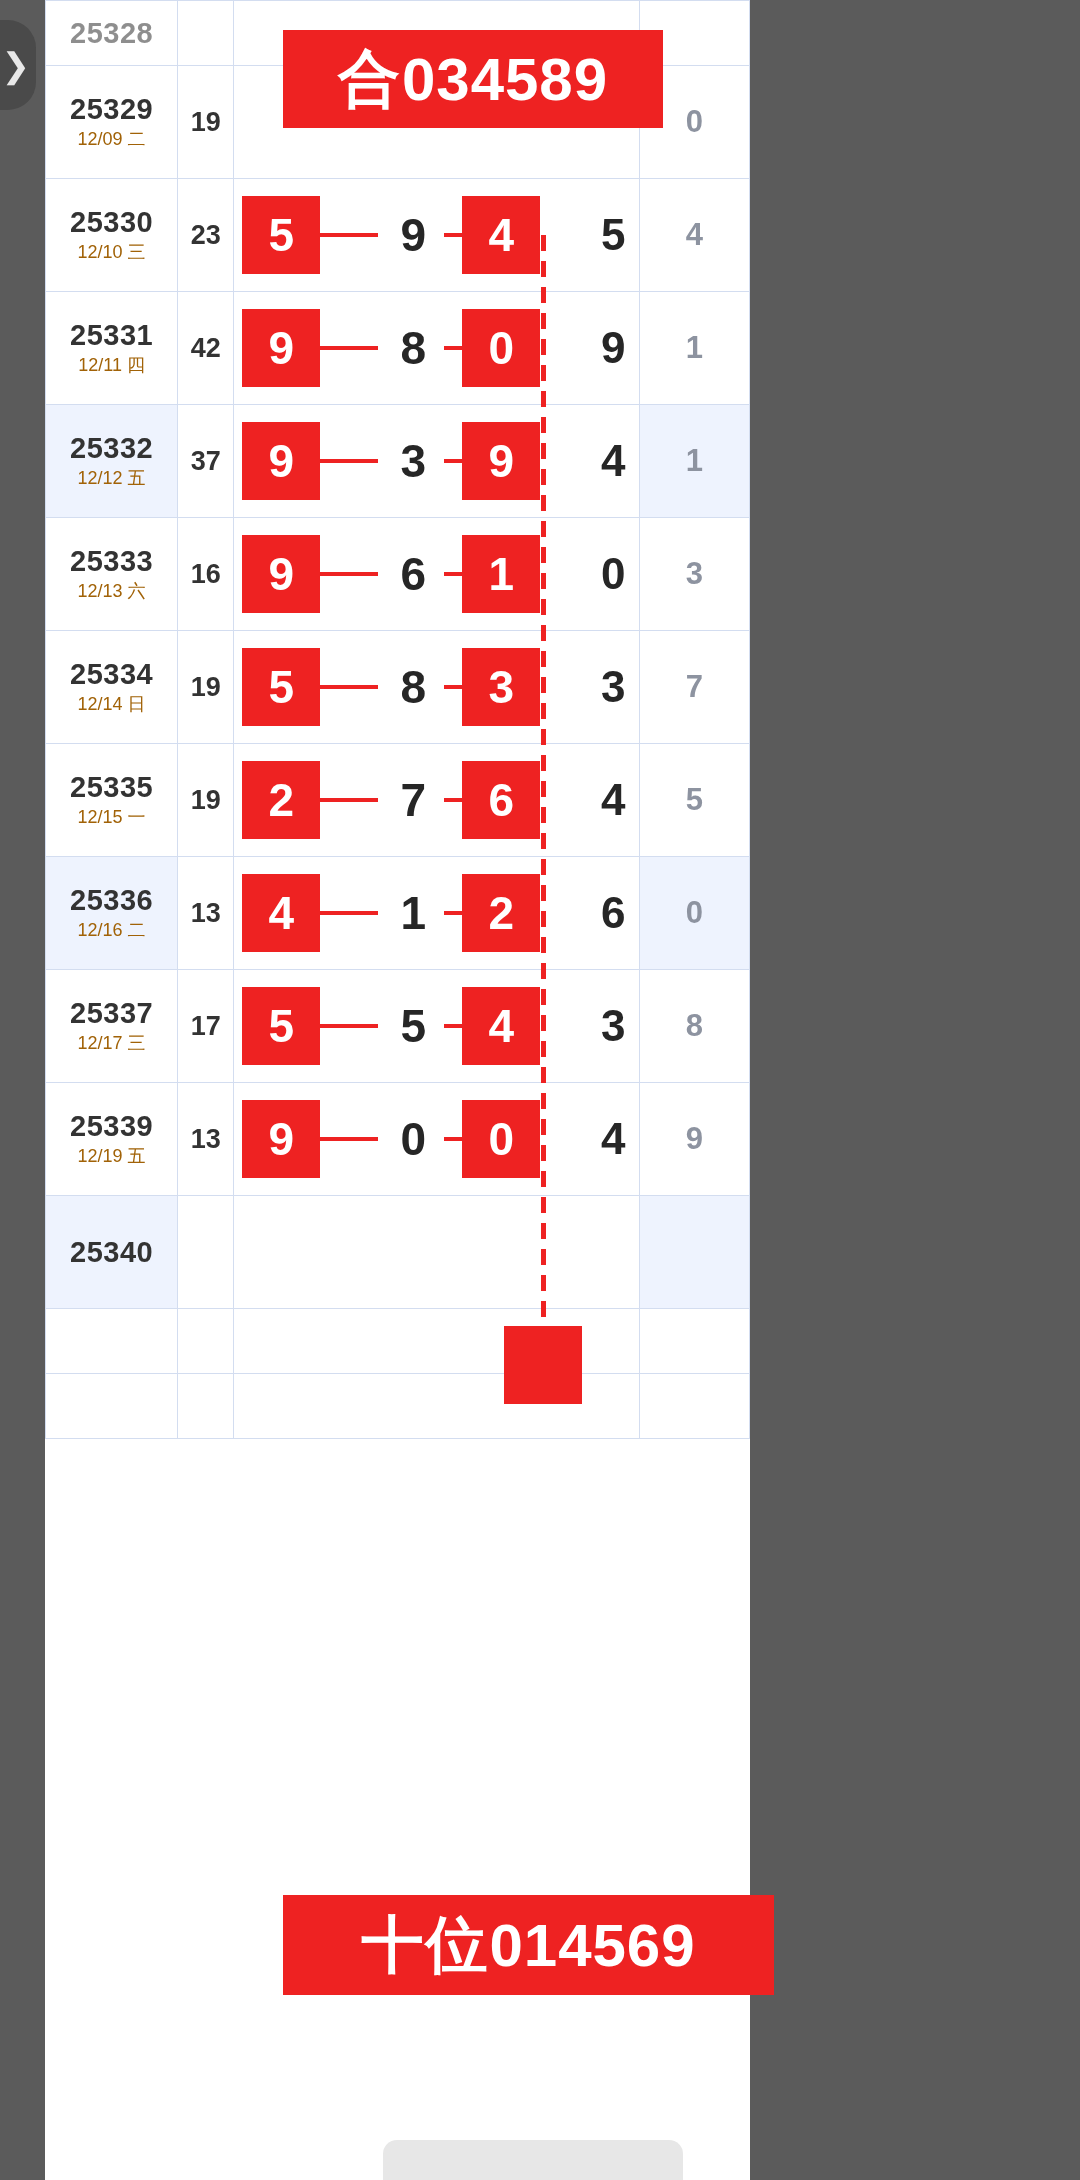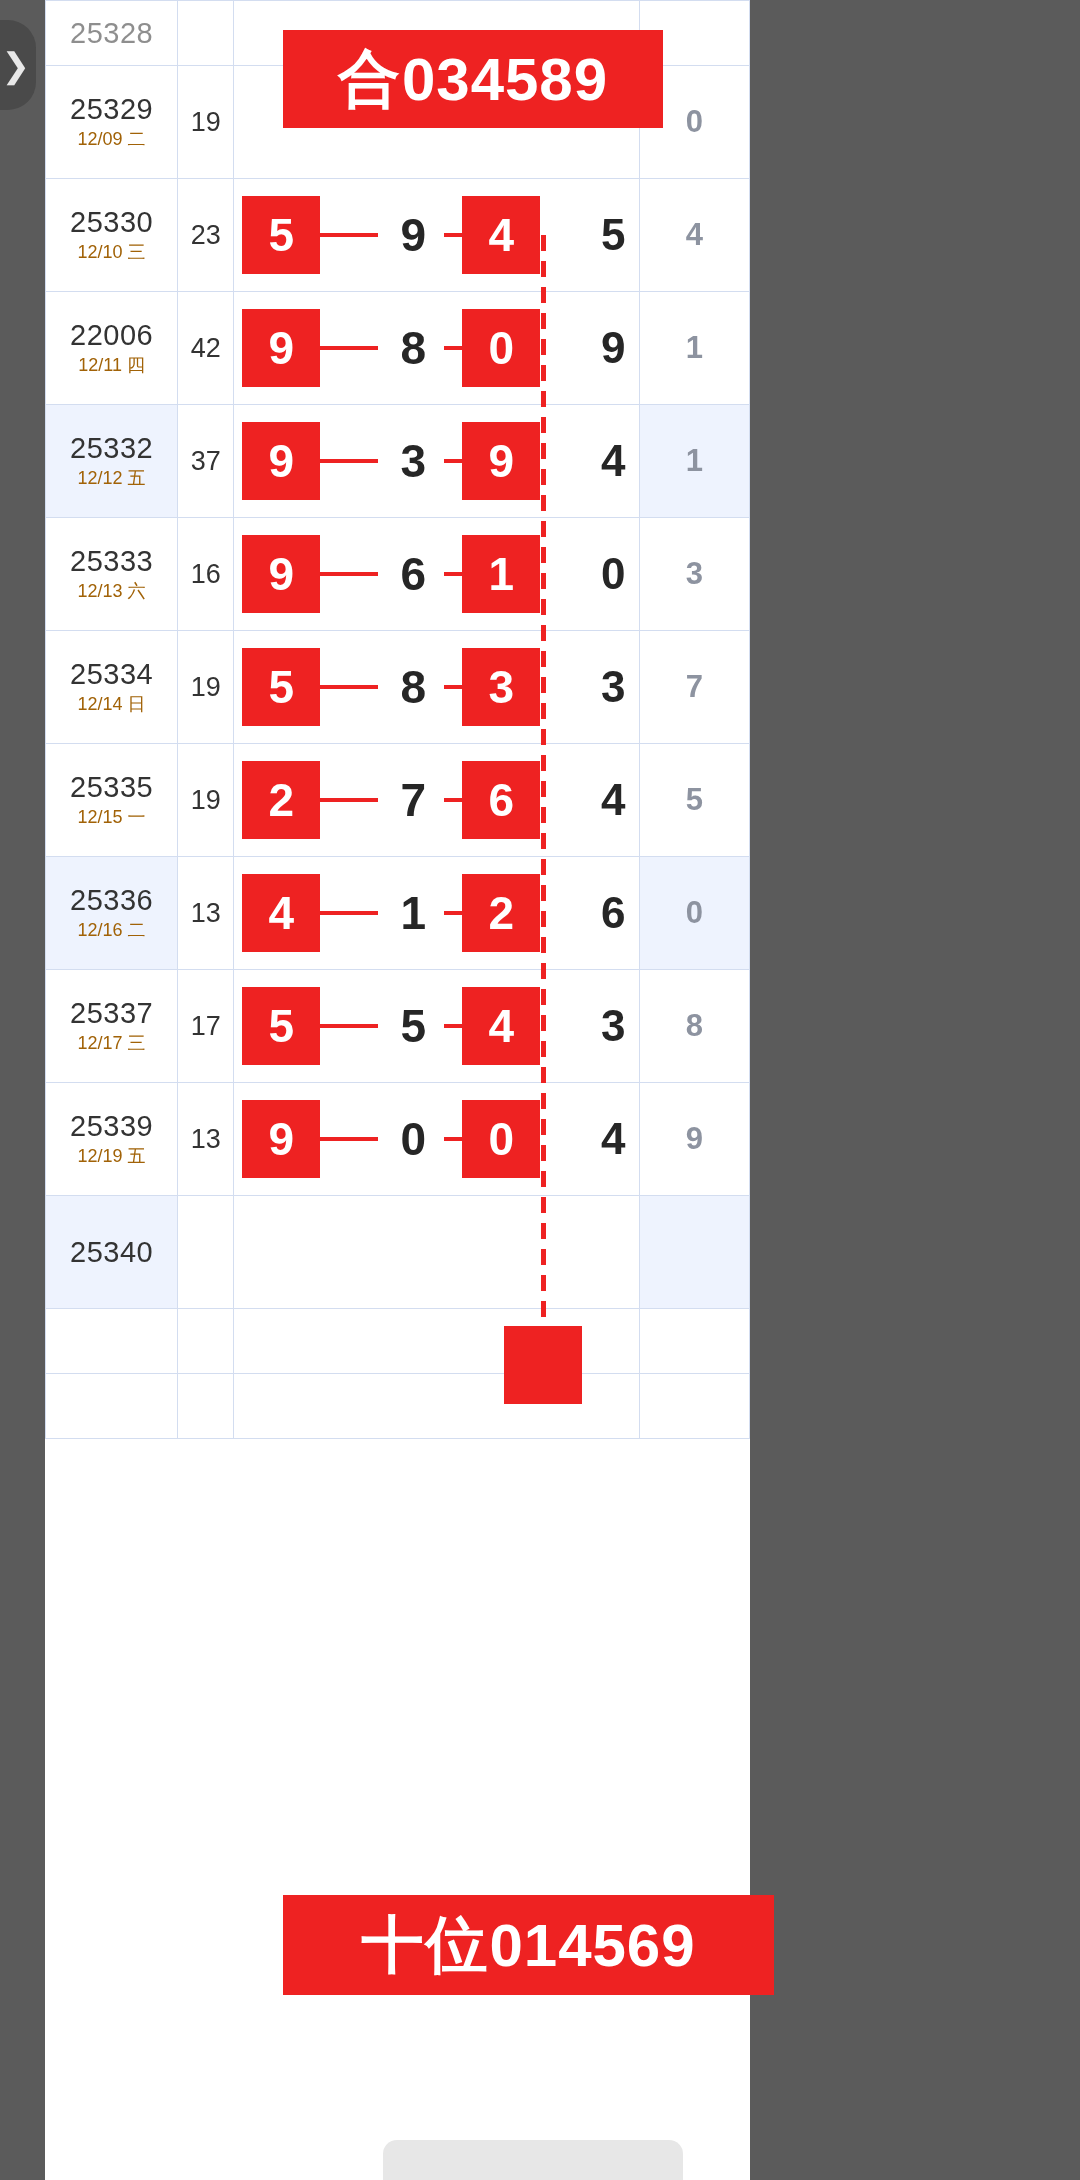--- a/index.html
+++ b/index.html
@@ -81,35 +81,35 @@
   col.c-sum   { width: 56px; }
   col.c-plot  { width: 405px; }
   col.c-tail  { width: 110px; }
 
   td.issue {
     background: #f3f7ff;
     color: #2b2b2b;
   }
   td.issue .no {
     font-size: 29px;
-    font-weight: normal;
+    font-weight: bold;
     letter-spacing: 0.5px;
     line-height: 34px;
     color: #333333;
   }
   td.issue .date {
     font-size: 18px;
     color: #a16207;
     line-height: 26px;
   }
   td.sum {
     background: #e6edfb;
     color: #333333;
     font-size: 27px;
-    font-weight: normal;
+    font-weight: bold;
   }
   td.tail {
     background: #f3f7ff;
     color: #8d93a0;
     font-size: 31px;
     font-weight: bold;
   }
   td.plot {
     position: relative;
     height: 112px;
@@ -261,21 +261,21 @@
                 <div class="cellnum p0 hot">5</div>
                 <div class="cellnum p1">9</div>
                 <div class="cellnum p2 hot">4</div>
                 <div class="cellnum p3">5</div>
               </div>
             </td>
             <td class="tail">4</td>
           </tr>
           <tr class="rowband">
             <td class="issue">
-              <div class="no">22006</div>
+              <div class="no">25331</div>
               <div class="date">12/11 四</div>
             </td>
             <td class="sum">42</td>
             <td class="plot">
               <div class="plotrow">
                 <div class="hseg left"></div>
                 <div class="hseg right"></div>
                 <div class="cellnum p0 hot">9</div>
                 <div class="cellnum p1">8</div>
                 <div class="cellnum p2 hot">0</div>

